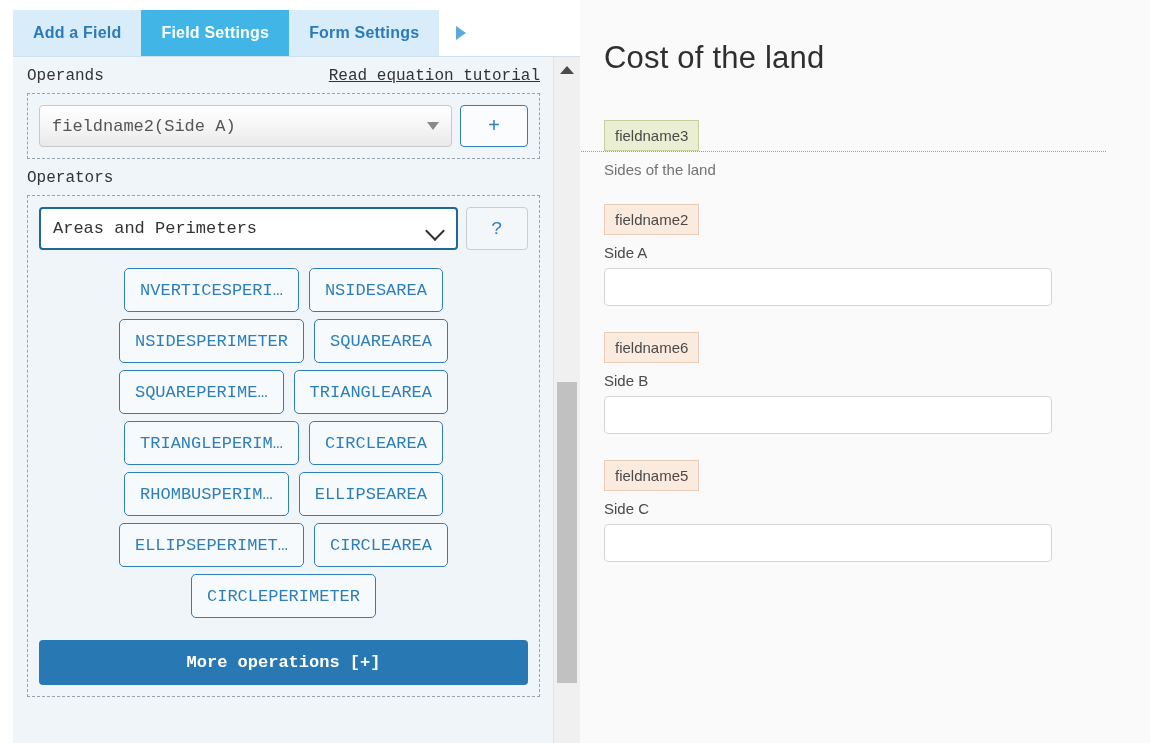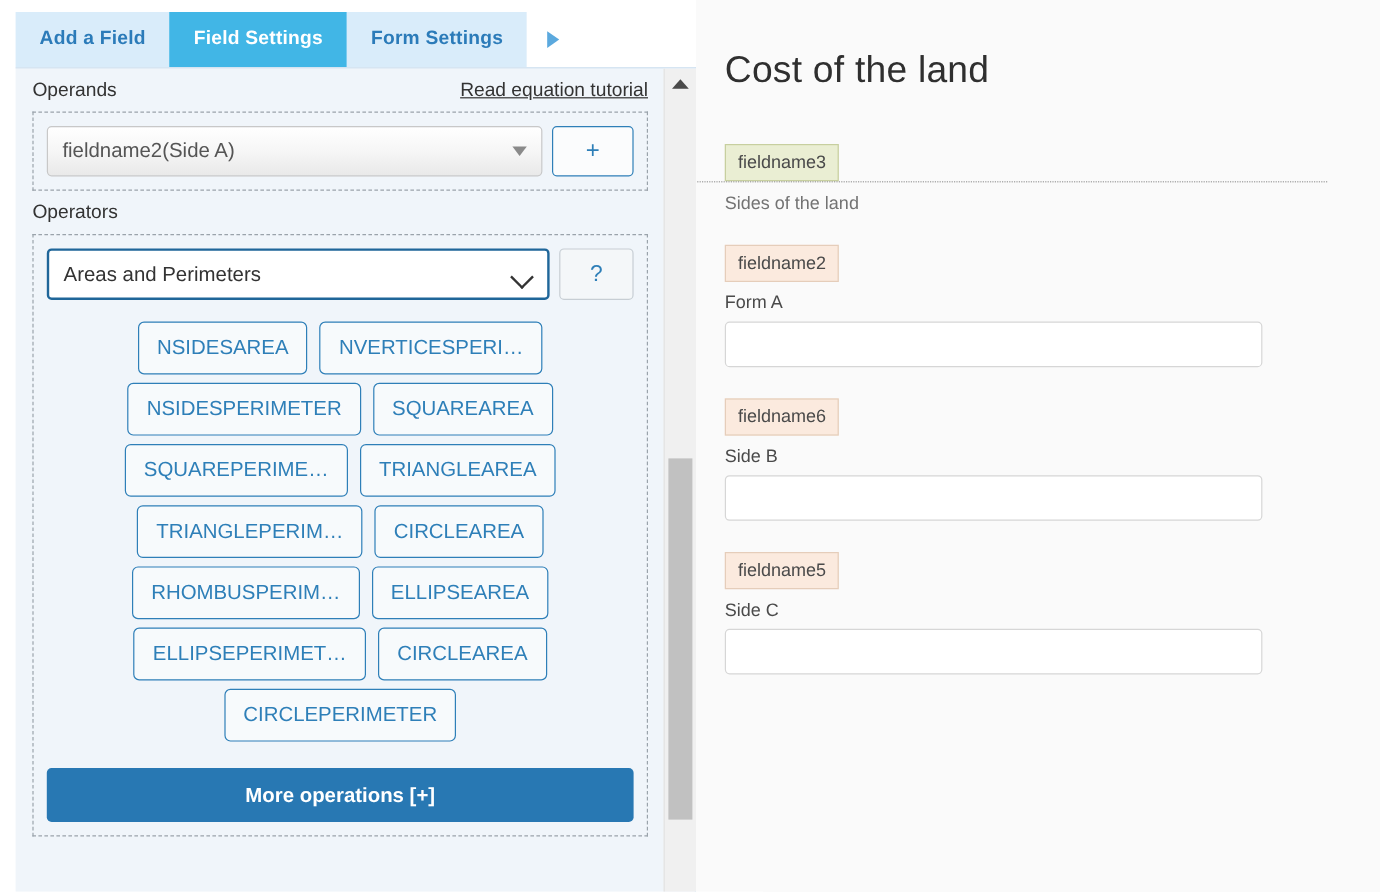--- a/index.html
+++ b/index.html
@@ -85,20 +85,21 @@
   #panel-body {
     position: absolute;
     left: 13px;
     top: 56px;
     width: 567px;
     height: 687px;
     box-sizing: border-box;
     background: #f0f5fa;
     border-top: 1px solid #cfe0ef;
     overflow: hidden;
+    font-family: Liberation Mono, monospace;
   }
   #panel-inner {
     position: absolute;
     left: 0; top: 0;
     width: 541px;
     height: 687px;
     box-sizing: border-box;
     padding: 0 14px;
   }
 
@@ -422,22 +423,22 @@
             <div id="operator-select">
               <span>Areas and Perimeters</span>
               <span class="chev"></span>
             </div>
             <div id="operator-help-btn">
               <span>?</span>
             </div>
           </div>
 
           <div id="operator-buttons">
+            <div class="op-btn">NVERTICESPERI…</div>
             <div class="op-btn">NSIDESAREA</div>
-            <div class="op-btn">NVERTICESPERI…</div>
             <div class="op-btn">NSIDESPERIMETER</div>
             <div class="op-btn">SQUAREAREA</div>
             <div class="op-btn">SQUAREPERIME…</div>
             <div class="op-btn">TRIANGLEAREA</div>
             <div class="op-btn">TRIANGLEPERIM…</div>
             <div class="op-btn">CIRCLEAREA</div>
             <div class="op-btn">RHOMBUSPERIM…</div>
             <div class="op-btn">ELLIPSEAREA</div>
             <div class="op-btn">ELLIPSEPERIMET…</div>
             <div class="op-btn">CIRCLEAREA</div>
@@ -466,21 +467,21 @@
     <div class="field-block">
       <span class="field-tag tag-green">fieldname3</span>
       <div class="divider-wrap">
         <hr class="section-divider">
       </div>
       <div class="section-desc">Sides of the land</div>
     </div>
 
     <div class="field-block">
       <span class="field-tag tag-peach">fieldname2</span>
-      <div class="field-label">Form A</div>
+      <div class="field-label">Side A</div>
       <input class="field-input" type="text" value="" placeholder="" style="">
     </div>
 
     <div class="field-block">
       <span class="field-tag tag-peach">fieldname6</span>
       <div class="field-label">Side B</div>
       <input class="field-input" type="text" value="" placeholder="" style="">
     </div>
 
     <div class="field-block">

